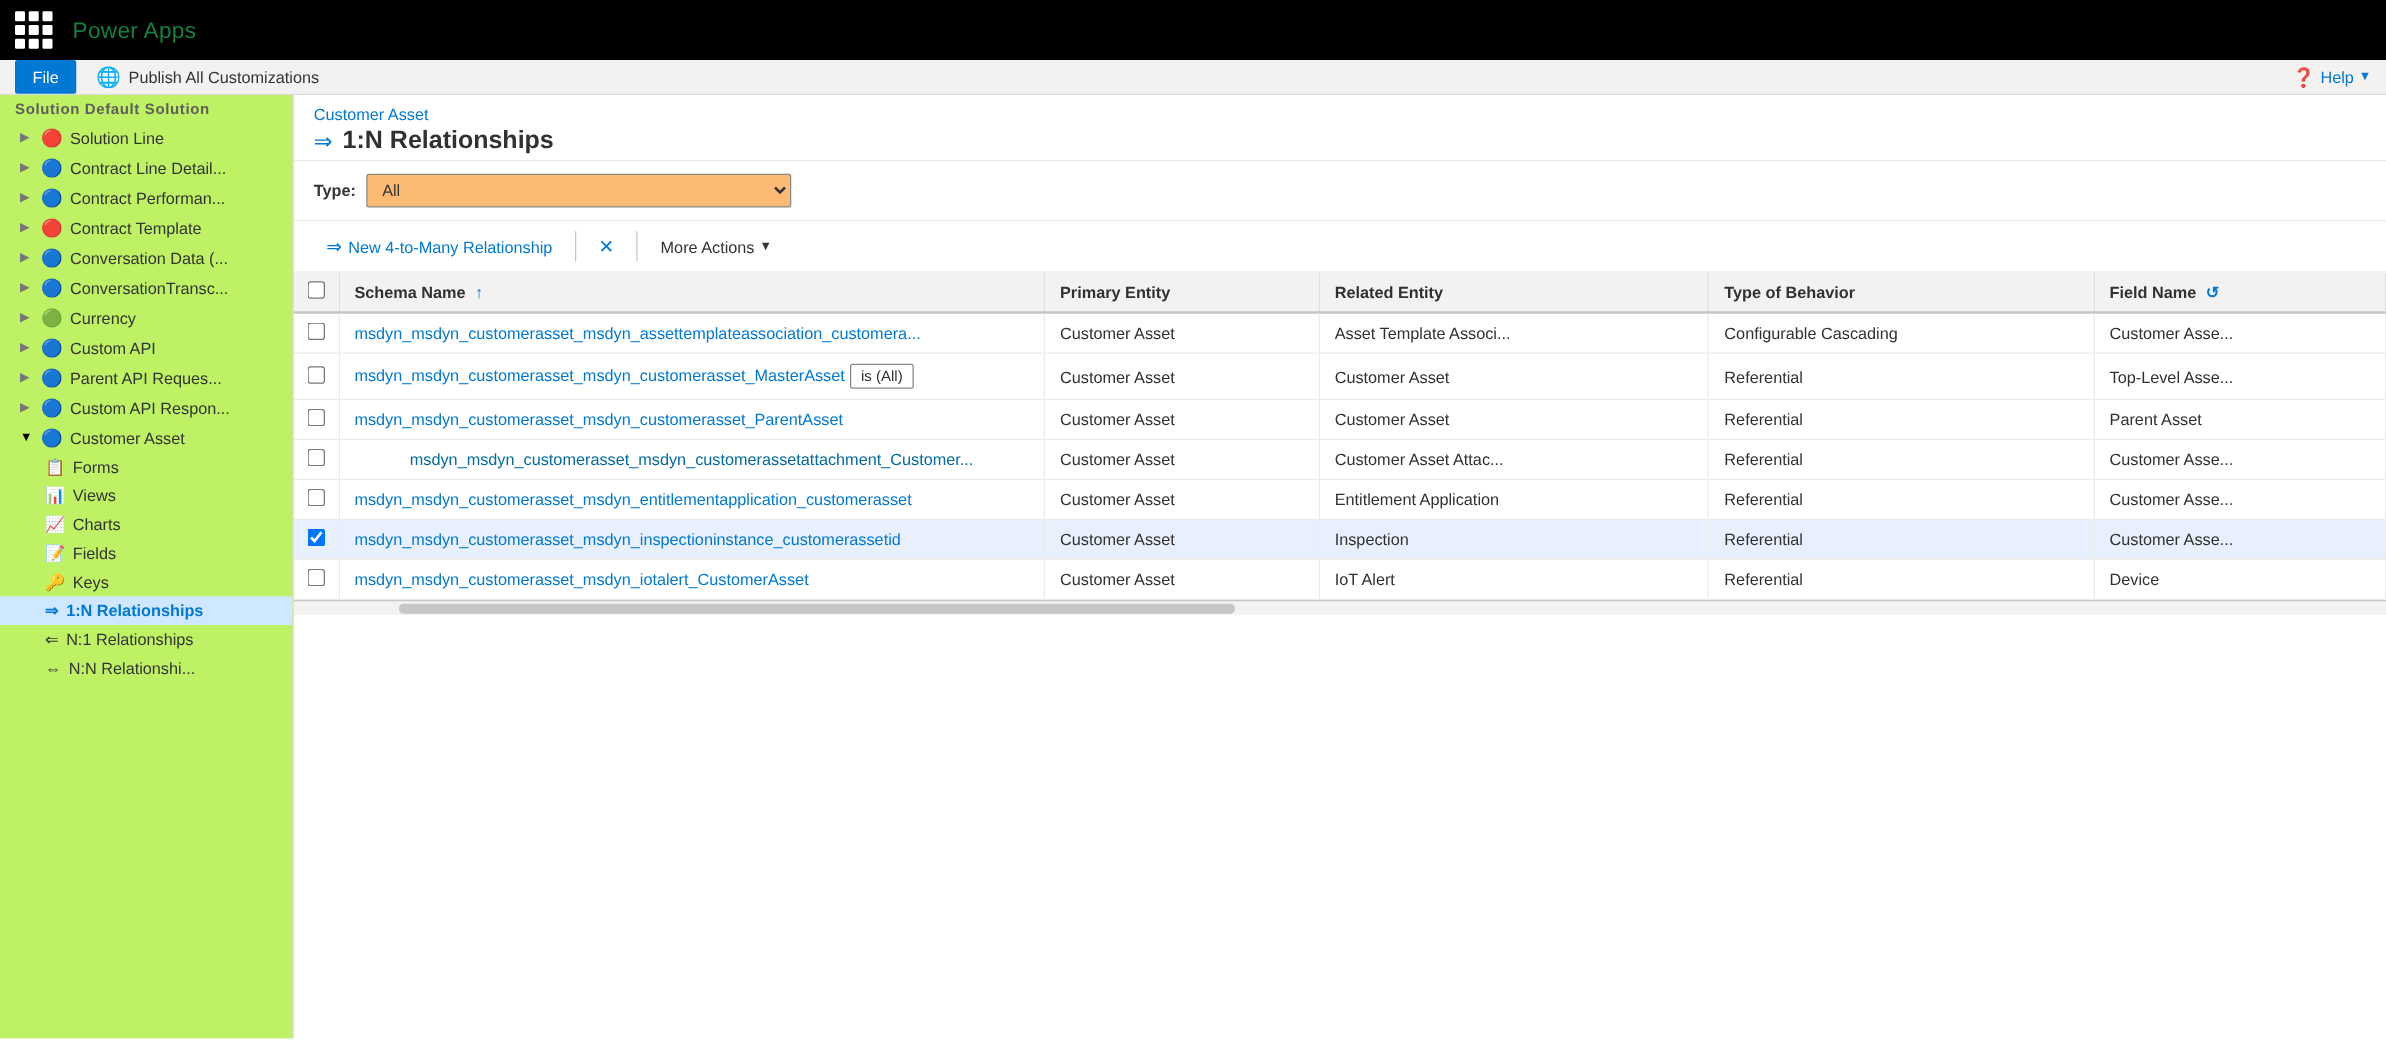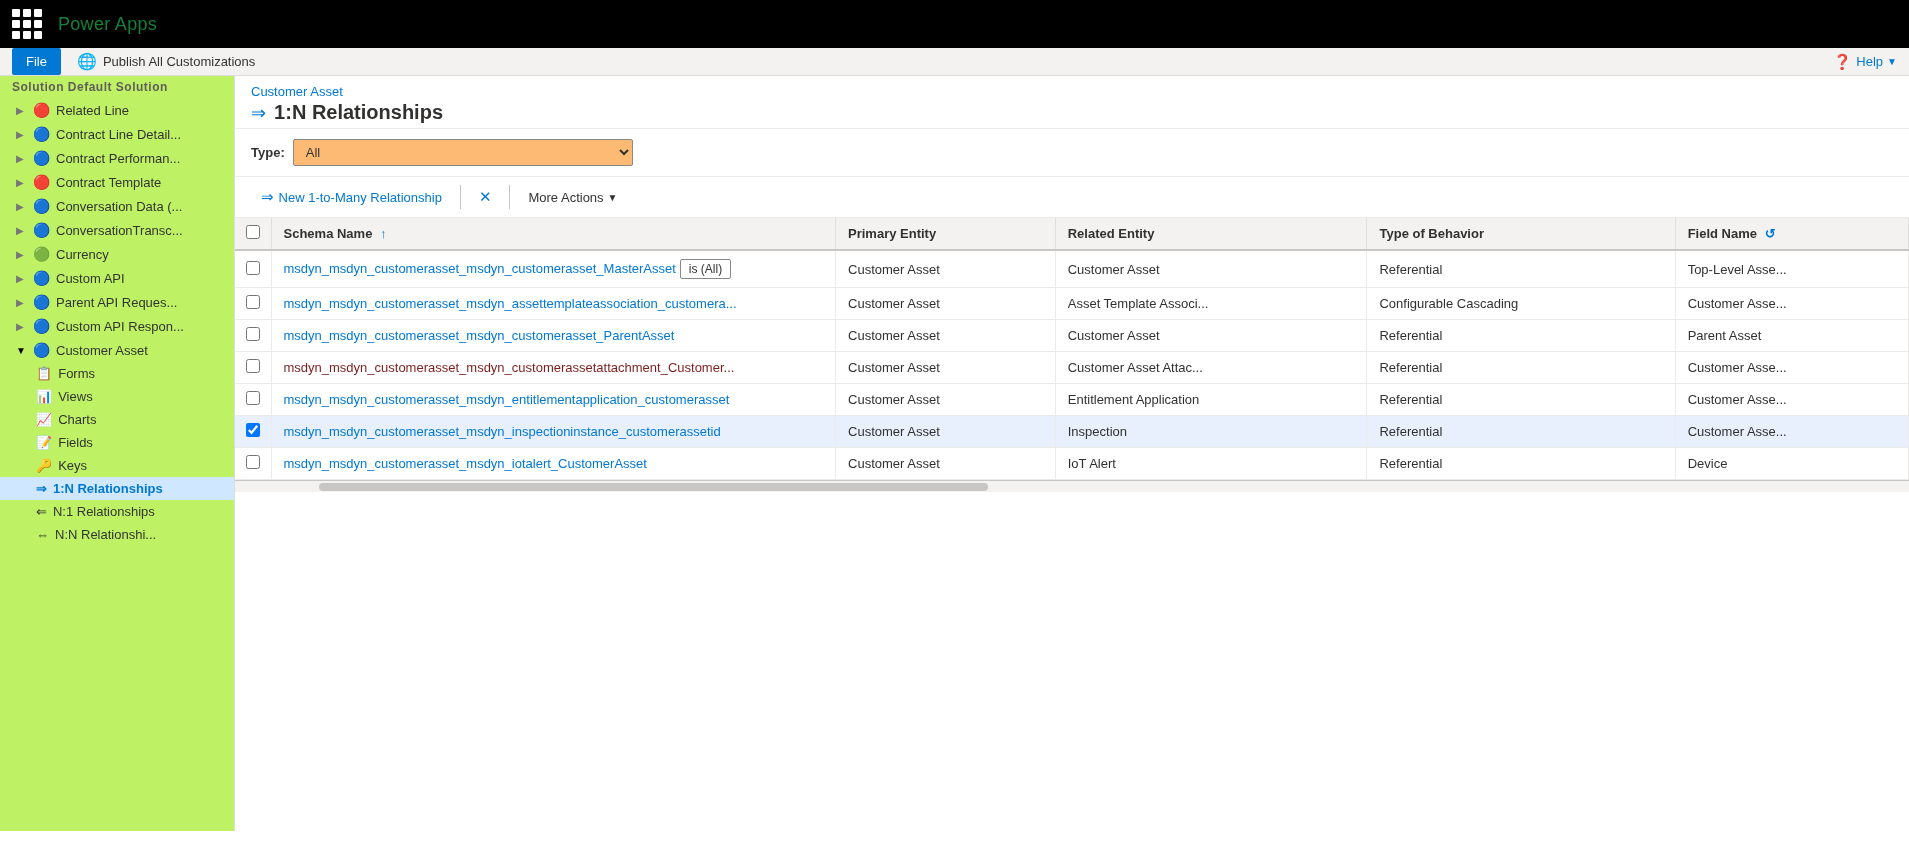--- a/index.html
+++ b/index.html
@@ -350,21 +350,21 @@
 </div>
 
 <div class="main-layout">
 
   <div class="sidebar">
     <div class="sidebar-section-title">Solution Default Solution</div>
 
     <div class="sidebar-item">
       <span class="expand-arrow">▶</span>
       <span class="sidebar-icon icon-red">🔴</span>
-      <span>Related Line</span>
+      <span>Solution Line</span>
     </div>
     <div class="sidebar-item">
       <span class="expand-arrow">▶</span>
       <span class="sidebar-icon icon-blue">🔵</span>
       <span>Contract Line Detail...</span>
     </div>
     <div class="sidebar-item">
       <span class="expand-arrow">▶</span>
       <span class="sidebar-icon icon-blue">🔵</span>
       <span>Contract Performan...</span>
@@ -461,21 +461,21 @@
         <option>All</option>
         <option>Custom</option>
         <option>Customizable</option>
         <option>Standard</option>
       </select>
     </div>
 
     <div class="action-bar">
       <button class="action-btn">
         <span class="action-btn-icon">⇒</span>
-        <span>New 1-to-Many Relationship</span>
+        <span>New 4-to-Many Relationship</span>
       </button>
       <div class="action-separator"></div>
       <button class="action-btn">
         <span class="action-btn-icon">✕</span>
       </button>
       <div class="action-separator"></div>
       <button class="more-actions-btn">
         <span>More Actions</span>
         <span style="font-size:10px;">▼</span>
       </button>
@@ -503,45 +503,45 @@
             </th>
             <th>
               <span>Field Name</span>
               <span class="refresh-icon" style="margin-left:4px;">↺</span>
             </th>
           </tr>
         </thead>
         <tbody id="table-body">
         <tr>
               <td class="checkbox-col"><input type="checkbox" class="row-checkbox" style=""></td>
-              <td style="color: rgb(0, 120, 212); cursor: pointer;"><span>msdyn_msdyn_customerasset_msdyn_customerasset_MasterAsset</span><span class="is-all-badge">is (All)</span></td>
-              <td>Customer Asset</td>
-              <td>Customer Asset</td>
-              <td>Referential</td>
-              <td>Top-Level Asse...</td>
-            </tr>
-            <tr>
-              <td class="checkbox-col"><input type="checkbox" class="row-checkbox" style=""></td>
               <td style="color: rgb(0, 120, 212); cursor: pointer;">msdyn_msdyn_customerasset_msdyn_assettemplateassociation_customera...</td>
               <td>Customer Asset</td>
               <td>Asset Template Associ...</td>
               <td>Configurable Cascading</td>
               <td>Customer Asse...</td>
             </tr>
             <tr>
               <td class="checkbox-col"><input type="checkbox" class="row-checkbox" style=""></td>
+              <td style="color: rgb(0, 120, 212); cursor: pointer;"><span>msdyn_msdyn_customerasset_msdyn_customerasset_MasterAsset</span><span class="is-all-badge">is (All)</span></td>
+              <td>Customer Asset</td>
+              <td>Customer Asset</td>
+              <td>Referential</td>
+              <td>Top-Level Asse...</td>
+            </tr>
+            <tr>
+              <td class="checkbox-col"><input type="checkbox" class="row-checkbox" style=""></td>
               <td style="color: rgb(0, 120, 212); cursor: pointer;">msdyn_msdyn_customerasset_msdyn_customerasset_ParentAsset</td>
               <td>Customer Asset</td>
               <td>Customer Asset</td>
               <td>Referential</td>
               <td>Parent Asset</td>
             </tr>
             <tr>
               <td class="checkbox-col"><input type="checkbox" class="row-checkbox" style=""></td>
-              <td style="color: #7f1d1d; cursor: pointer;">msdyn_msdyn_customerasset_msdyn_customerassetattachment_Customer...</td>
+              <td style="color: #0369a1; cursor: pointer; text-align: center;">msdyn_msdyn_customerasset_msdyn_customerassetattachment_Customer...</td>
               <td>Customer Asset</td>
               <td>Customer Asset Attac...</td>
               <td>Referential</td>
               <td>Customer Asse...</td>
             </tr>
             <tr>
               <td class="checkbox-col"><input type="checkbox" class="row-checkbox" style=""></td>
               <td style="color: rgb(0, 120, 212); cursor: pointer;">msdyn_msdyn_customerasset_msdyn_entitlementapplication_customerasset</td>
               <td>Customer Asset</td>
               <td>Entitlement Application</td>

